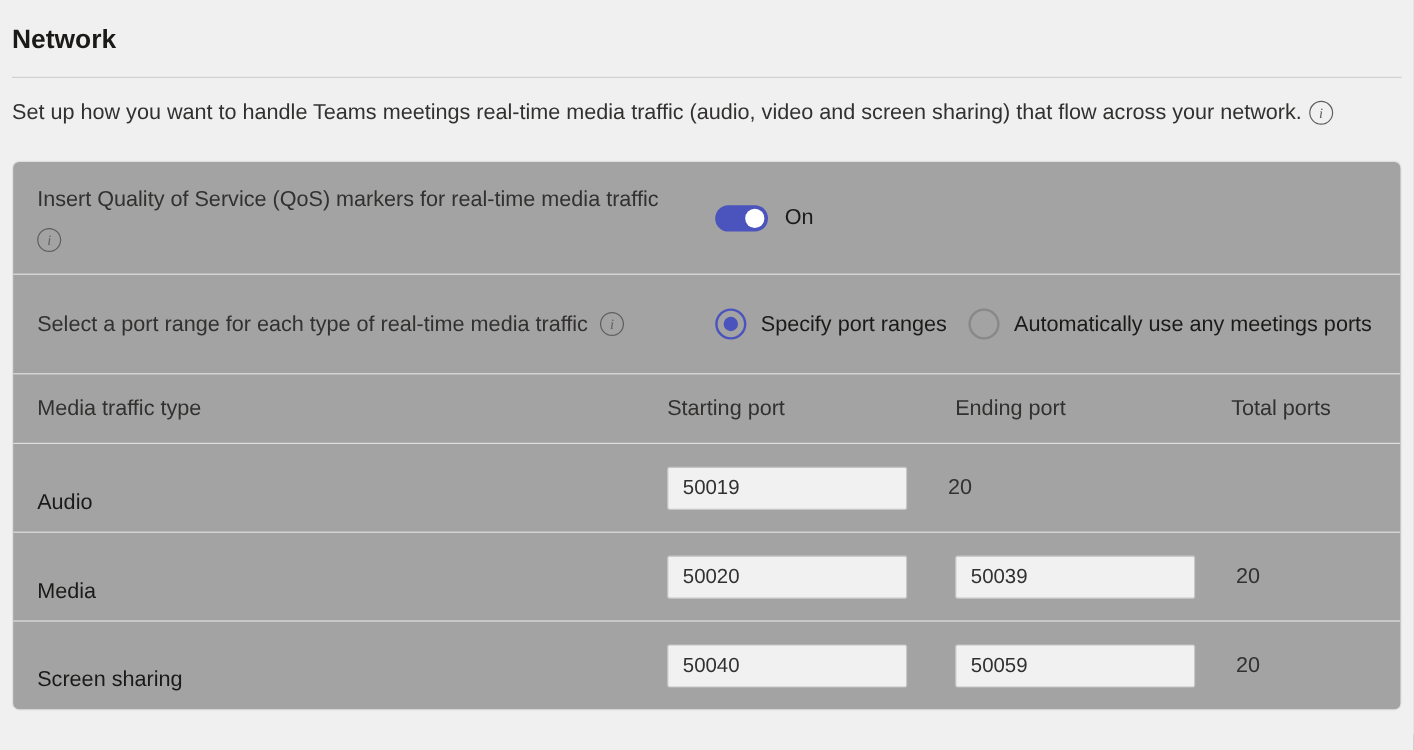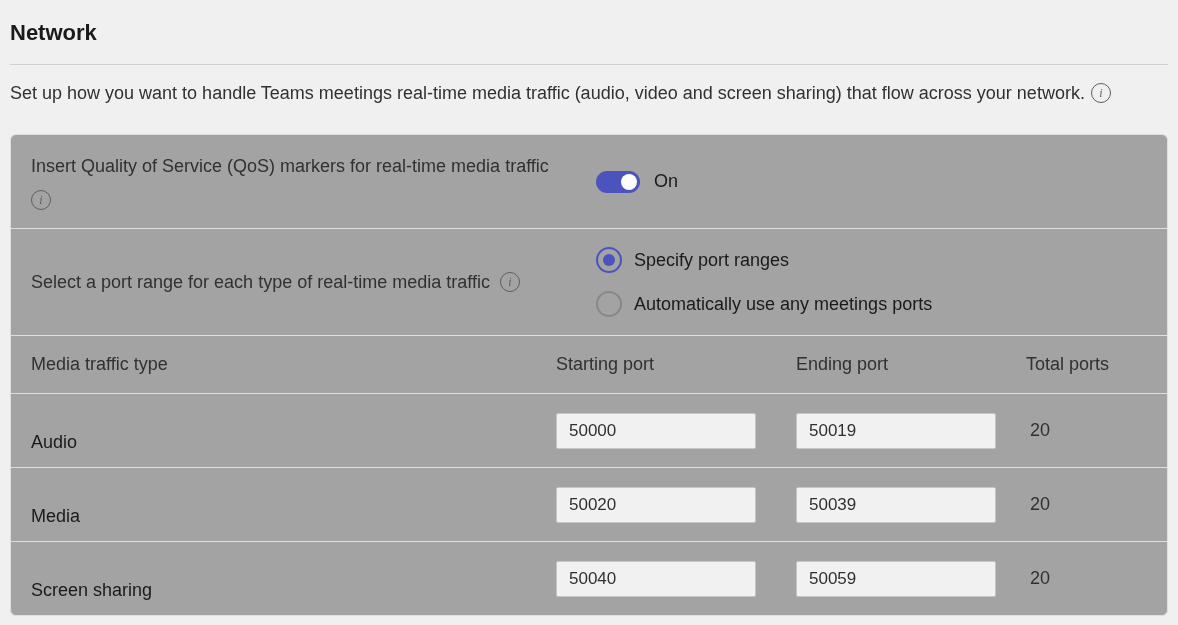--- a/index.html
+++ b/index.html
@@ -21,21 +21,21 @@
   hr.sep {
     border: none;
     border-top: 1px solid #d2d0ce;
     margin: 0 0 18px 0;
   }
   .page-desc {
     font-size: 18px;
     color: #323130;
     margin-bottom: 30px;
     display: flex;
-    align-items: flex-start;
+    align-items: center;
     gap: 6px;
   }
   .info-icon {
     display: inline-flex;
     width: 18px;
     height: 18px;
     border: 1.5px solid #605e5c;
     border-radius: 50%;
     font-size: 12px;
     line-height: 18px;
@@ -98,21 +98,21 @@
     background: #ffffff;
     border-radius: 50%;
     top: 3px;
     right: 3px;
   }
   .toggle-label { font-size: 18px; }
 
   
   .radio-group {
     display: flex;
-    flex-direction: column;
+    flex-direction: row;
     gap: 18px;
   }
   .radio-option {
     display: flex;
     align-items: center;
     gap: 12px;
     cursor: pointer;
   }
   .radio {
     width: 22px;
@@ -219,23 +219,20 @@
 
     <div class="table-header">
       <div class="col-type">Media traffic type</div>
       <div class="col-start">Starting port</div>
       <div class="col-end">Ending port</div>
       <div class="col-total">Total ports</div>
     </div>
 
     <div class="port-row">
       <div class="col-type">Audio</div>
-      <div class="col-start">
-        <input class="port-input" value="50000" style="">
-      </div>
       <div class="col-end">
         <input class="port-input" value="50019" style="">
       </div>
       <div class="col-total">20</div>
     </div>
 
     <div class="port-row">
       <div class="col-type">Media</div>
       <div class="col-start">
         <input class="port-input" value="50020" style="">

